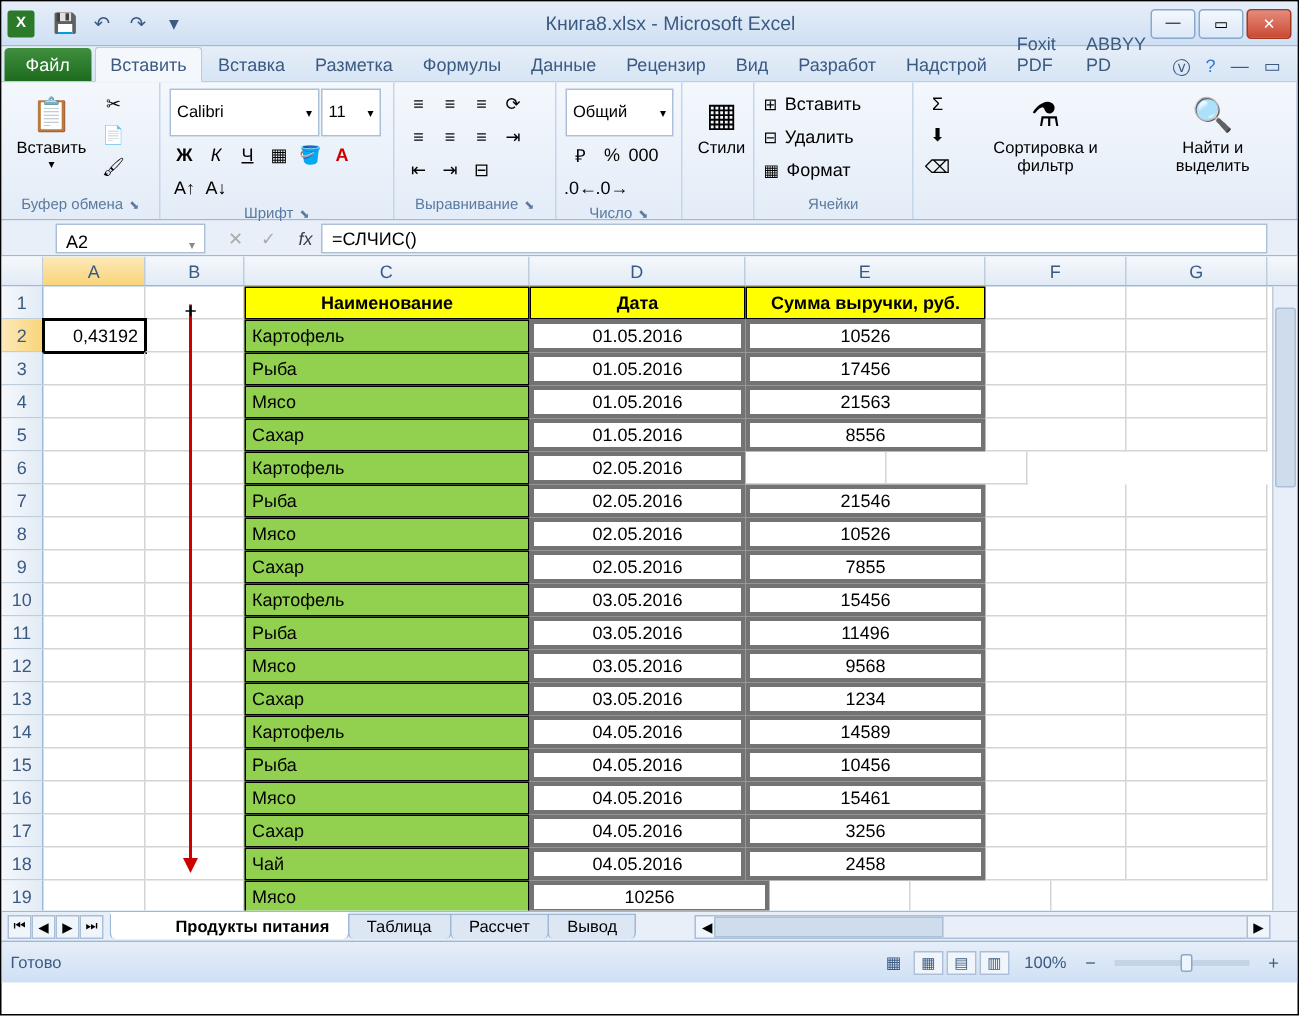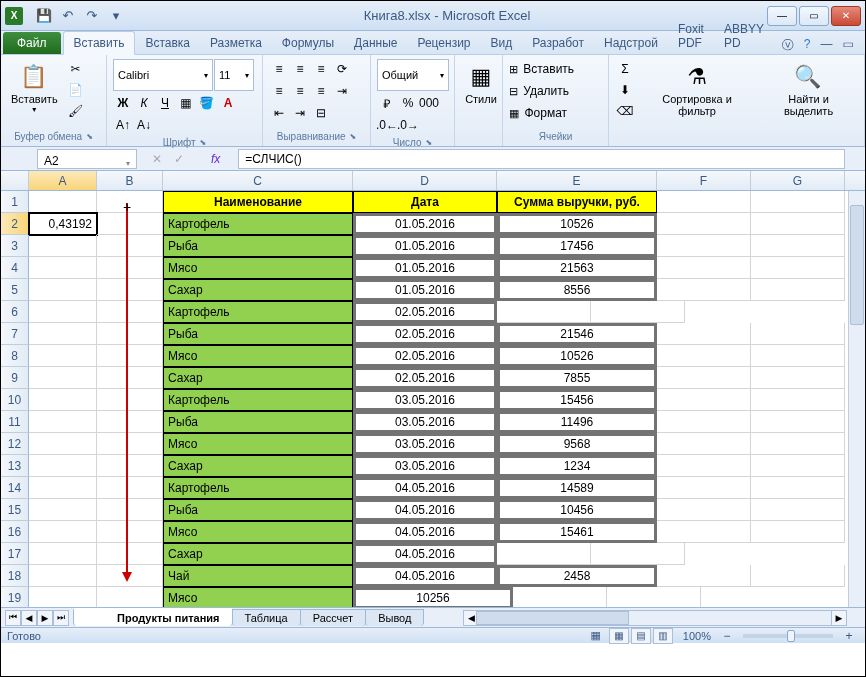--- a/index.html
+++ b/index.html
@@ -33,21 +33,21 @@
 .big-icon { width: 32px; height: 32px; display: flex; align-items: center; justify-content: center; font-size: 22px; }
 .sm-btn { width: 20px; height: 20px; display: flex; align-items: center; justify-content: center; font-size: 12px; border-radius: 2px; cursor: pointer; }
 .mini-col { display: flex; flex-direction: column; gap: 1px; }
 .font-combo { height: 32px; border: 1px solid #abc0d8; background: #fff; font-size: 11px; padding: 0 4px; display: flex; align-items: center; justify-content: space-between; }
 .row { display: flex; gap: 1px; }
 
 
 .fbar { height: 24px; background: #e8eff8; border-bottom: 1px solid #9db9d9; display: flex; align-items: center; font-size: 12px; }
 .namebox { width: 100px; height: 20px; background: #fff; border: 1px solid #abc0d8; margin: 0 6px 0 36px; padding: 0 6px; display: flex; align-items: flex-end; justify-content: space-between; }
 .fx-btns { display: flex; gap: 2px; margin: 0 4px; }
-.fx-label { font-style: italic; color: #6d28d9; margin: 0 18px; }
+.fx-label { font-style: italic; color: #404040; margin: 0 6px; }
 .formula-input { flex: 1; height: 20px; background: #fff; border: 1px solid #abc0d8; padding: 0 6px; margin-right: 20px; display: flex; align-items: center; }
 
 
 .grid-area { position: relative; height: 436px; overflow: hidden; background: #fff; }
 .col-headers { display: flex; height: 20px; background: linear-gradient(#f5f8fc,#e2ebf5); border-bottom: 1px solid #9db9d9; }
 .corner { width: 28px; border-right: 1px solid #c0cddb; background: linear-gradient(#f5f8fc,#e2ebf5); }
 .ch { border-right: 1px solid #c0cddb; text-align: center; font-size: 12px; color: #3b5a82; line-height: 20px; }
 .ch.sel { background: linear-gradient(#fde9ba,#f8d579); }
 .rows { }
 .row-line { display: flex; height: 22px; }
@@ -75,21 +75,21 @@
 .sheet-bar { height: 20px; background: #e8eff8; border-top: 1px solid #9db9d9; display: flex; align-items: center; font-size: 11px; }
 .sheet-nav { display: flex; margin: 0 4px; }
 .sheet-nav-btn { width: 16px; height: 16px; display: flex; align-items: center; justify-content: center; border: 1px solid #abc0d8; background: #f0f5fb; font-size: 9px; }
 .sheet-tab { padding: 2px 12px; background: #fff; border: 1px solid #9db9d9; border-bottom: none; border-radius: 0 0 4px 4px; margin-right: -1px; cursor: pointer; }
 .sheet-tab.active { background: #fff; font-weight: bold; border-top: 2px solid #fff; margin-top: -2px; padding-left: 43px; }
 .sheet-tab:not(.active) { background: #dce7f3; }
 .hscroll { flex: 1; height: 16px; margin: 0 18px 0 40px; background: #e8eff8; border: 1px solid #abc0d8; position: relative; }
 .hscroll-thumb { position: absolute; left: 12px; top: 0; height: 100%; width: 40%; background: #cfdcec; border: 1px solid #abc0d8; }
 
 
-.statusbar { height: 16px; background: linear-gradient(#e6eef8,#cfe0f4); border-top: 1px solid #9db9d9; display: flex; align-items: center; font-size: 11px; color: #3b5a82; padding: 0 6px; }
+.statusbar { height: 28px; background: linear-gradient(#e6eef8,#cfe0f4); border-top: 1px solid #9db9d9; display: flex; align-items: center; font-size: 11px; color: #3b5a82; padding: 0 6px; }
 .status-text { flex: 1; }
 .view-btns { display: flex; gap: 2px; margin-right: 10px; }
 .view-btn { width: 20px; height: 16px; border: 1px solid #abc0d8; background: #f0f5fb; display: flex; align-items: center; justify-content: center; font-size: 10px; }
 .zoom { display: flex; align-items: center; gap: 6px; }
 .zoom-slider { width: 90px; height: 4px; background: #c4d4e7; position: relative; }
 .zoom-thumb { position: absolute; left: 44px; top: -4px; width: 8px; height: 12px; background: #eef4fb; border: 1px solid #8aa8cc; border-radius: 2px; }
 
 .vscroll { position: absolute; right: 0; top: 20px; bottom: 0; width: 17px; background: #e8eff8; border-left: 1px solid #c0cddb; }
 .vscroll-thumb { position: absolute; top: 14px; left: 1px; right: 1px; height: 120px; background: #cfdcec; border: 1px solid #abc0d8; border-radius: 2px; }
 </style>
@@ -474,20 +474,21 @@
         <div class="cell cE data-cell">15461</div>
         <div class="cell cF"></div>
         <div class="cell cG"></div>
       </div>
       <div class="row-line">
         <div class="rh">17</div>
         <div class="cell cA"></div>
         <div class="cell cB"></div>
         <div class="cell cC name-cell">Сахар</div>
         <div class="cell cD data-cell">04.05.2016</div>
+        <div class="cell cE data-cell">3256</div>
         <div class="cell cF"></div>
         <div class="cell cG"></div>
       </div>
       <div class="row-line">
         <div class="rh">18</div>
         <div class="cell cA"></div>
         <div class="cell cB"></div>
         <div class="cell cC name-cell">Чай</div>
         <div class="cell cD data-cell">04.05.2016</div>
         <div class="cell cE data-cell">2458</div>

